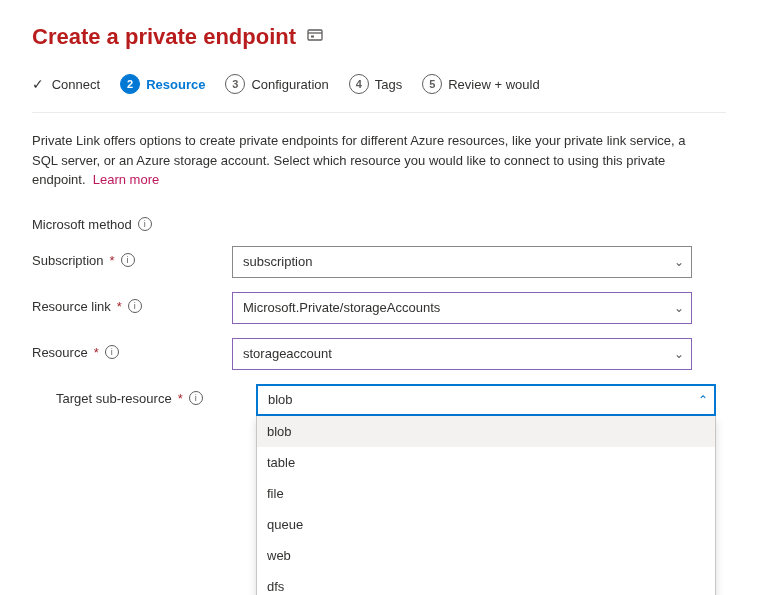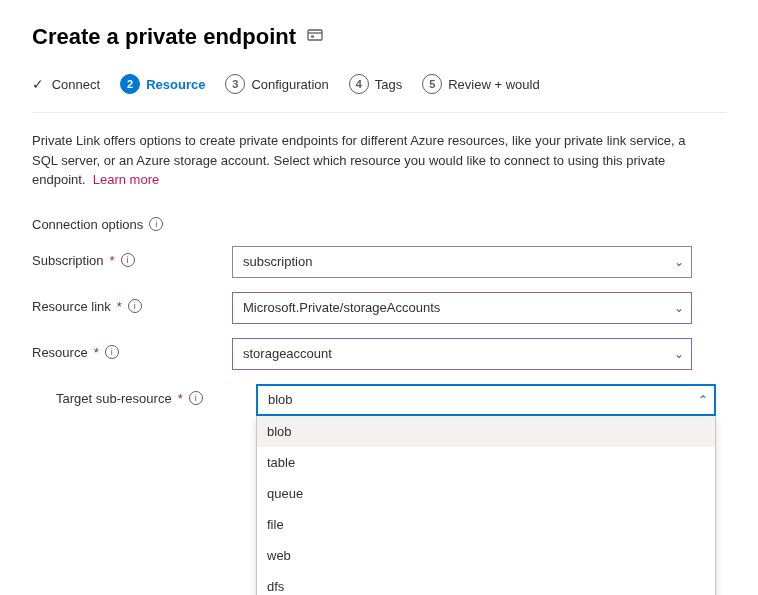--- a/index.html
+++ b/index.html
@@ -17,21 +17,21 @@
     }
     .page-title-row {
       display: flex;
       align-items: center;
       gap: 10px;
       margin-bottom: 20px;
     }
     .page-title {
       font-size: 22px;
       font-weight: 600;
-      color: #000000;
+      color: #b91c1c;
     }
     .title-icon {
       color: #605e5c;
       font-size: 16px;
     }
     
     .steps-bar {
       display: flex;
       align-items: center;
       gap: 0;
@@ -278,21 +278,21 @@
 
   <p class="description">
     <span>Private Link offers options to create private endpoints for different Azure resources, like your private link service, a SQL server, or an Azure storage account. Select which resource you would like to connect to using this private endpoint.</span>
     &nbsp;<a href="#">Learn more</a>
   </p>
 
   <div class="form-section">
 
     <div class="form-row">
       <div class="form-label-col">
-        <span>Connection options</span>
+        <span>Microsoft method</span>
         <div class="info-icon" title="Info">
           <span>i</span>
         </div>
       </div>
     </div>
 
     <div class="form-row">
       <div class="form-label-col">
         <span>Subscription</span>
         <span class="required-star">*</span>
@@ -361,24 +361,24 @@
           </div>
           <span class="dropdown-chevron-up">⌃</span>
           <div class="dropdown-list">
             <div class="dropdown-item selected">
               <span>blob</span>
             </div>
             <div class="dropdown-item">
               <span>table</span>
             </div>
             <div class="dropdown-item">
+              <span>file</span>
+            </div>
+            <div class="dropdown-item">
               <span>queue</span>
-            </div>
-            <div class="dropdown-item">
-              <span>file</span>
             </div>
             <div class="dropdown-item">
               <span>web</span>
             </div>
             <div class="dropdown-item">
               <span>dfs</span>
             </div>
           </div>
         </div>
       </div>

